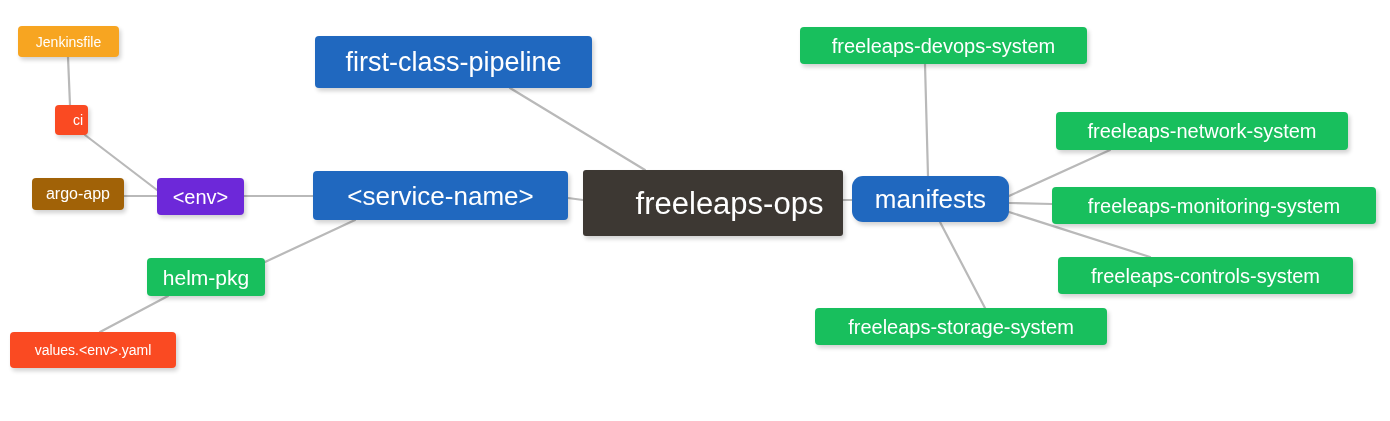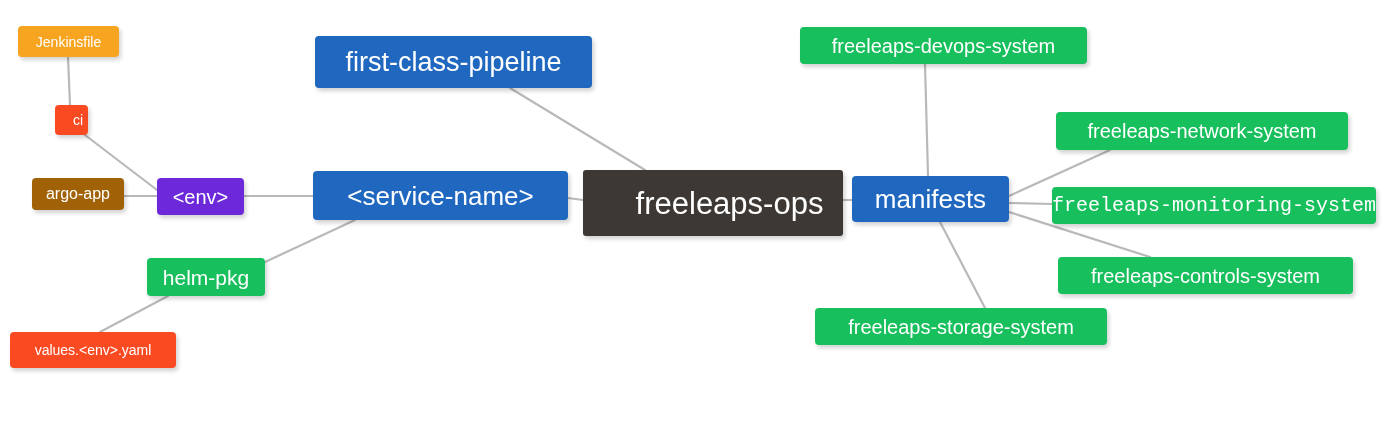--- a/index.html
+++ b/index.html
@@ -68,36 +68,36 @@
   <div id="node-layer">
       <div class="node node-root" style="left: 583px; top: 170px; width: 260px; height: 66px; background: rgb(61, 56, 51); font-size: 31px;">
         <span>freeleaps-ops</span>
       </div>
       <div class="node" style="left: 315px; top: 36px; width: 277px; height: 52px; background: rgb(32, 104, 191); font-size: 27px;">
         <span>first-class-pipeline</span>
       </div>
       <div class="node" style="left: 313px; top: 171px; width: 255px; height: 49px; background: rgb(32, 104, 191); font-size: 26px;">
         <span>&lt;service-name&gt;</span>
       </div>
-      <div class="node" style="left: 852px; top: 176px; width: 157px; height: 46px; background: rgb(32, 104, 191); font-size: 26px;">
+      <div class="node" style="left: 852px; top: 176px; width: 157px; height: 46px; background: rgb(32, 104, 191); font-size: 26px; border-radius: 11px;">
         <span>manifests</span>
       </div>
       <div class="node" style="left: 157px; top: 178px; width: 87px; height: 37px; background: #6d28d9; font-size: 20px;">
         <span>&lt;env&gt;</span>
       </div>
       <div class="node" style="left: 147px; top: 258px; width: 118px; height: 38px; background: rgb(24, 191, 93); font-size: 21px;">
         <span>helm-pkg</span>
       </div>
       <div class="node" style="left: 800px; top: 27px; width: 287px; height: 37px; background: rgb(24, 191, 93); font-size: 20px;">
         <span>freeleaps-devops-system</span>
       </div>
       <div class="node" style="left: 1056px; top: 112px; width: 292px; height: 38px; background: rgb(24, 191, 93); font-size: 20px;">
         <span>freeleaps-network-system</span>
       </div>
-      <div class="node" style="left: 1052px; top: 187px; width: 324px; height: 37px; background: rgb(24, 191, 93); font-size: 20px; font-family: Liberation Mono, monospace;">
+      <div class="node" style="left: 1052px; top: 187px; width: 324px; height: 37px; background: rgb(24, 191, 93); font-size: 20px;">
         <span>freeleaps-monitoring-system</span>
       </div>
       <div class="node" style="left: 1058px; top: 257px; width: 295px; height: 37px; background: rgb(24, 191, 93); font-size: 20px;">
         <span>freeleaps-controls-system</span>
       </div>
       <div class="node" style="left: 815px; top: 308px; width: 292px; height: 37px; background: rgb(24, 191, 93); font-size: 20px; align-items: center;">
         <span>freeleaps-storage-system</span>
       </div>
       <div class="node" style="left: 18px; top: 26px; width: 101px; height: 31px; background: rgb(247, 165, 33); font-size: 14px;">
         <span>Jenkinsfile</span>

